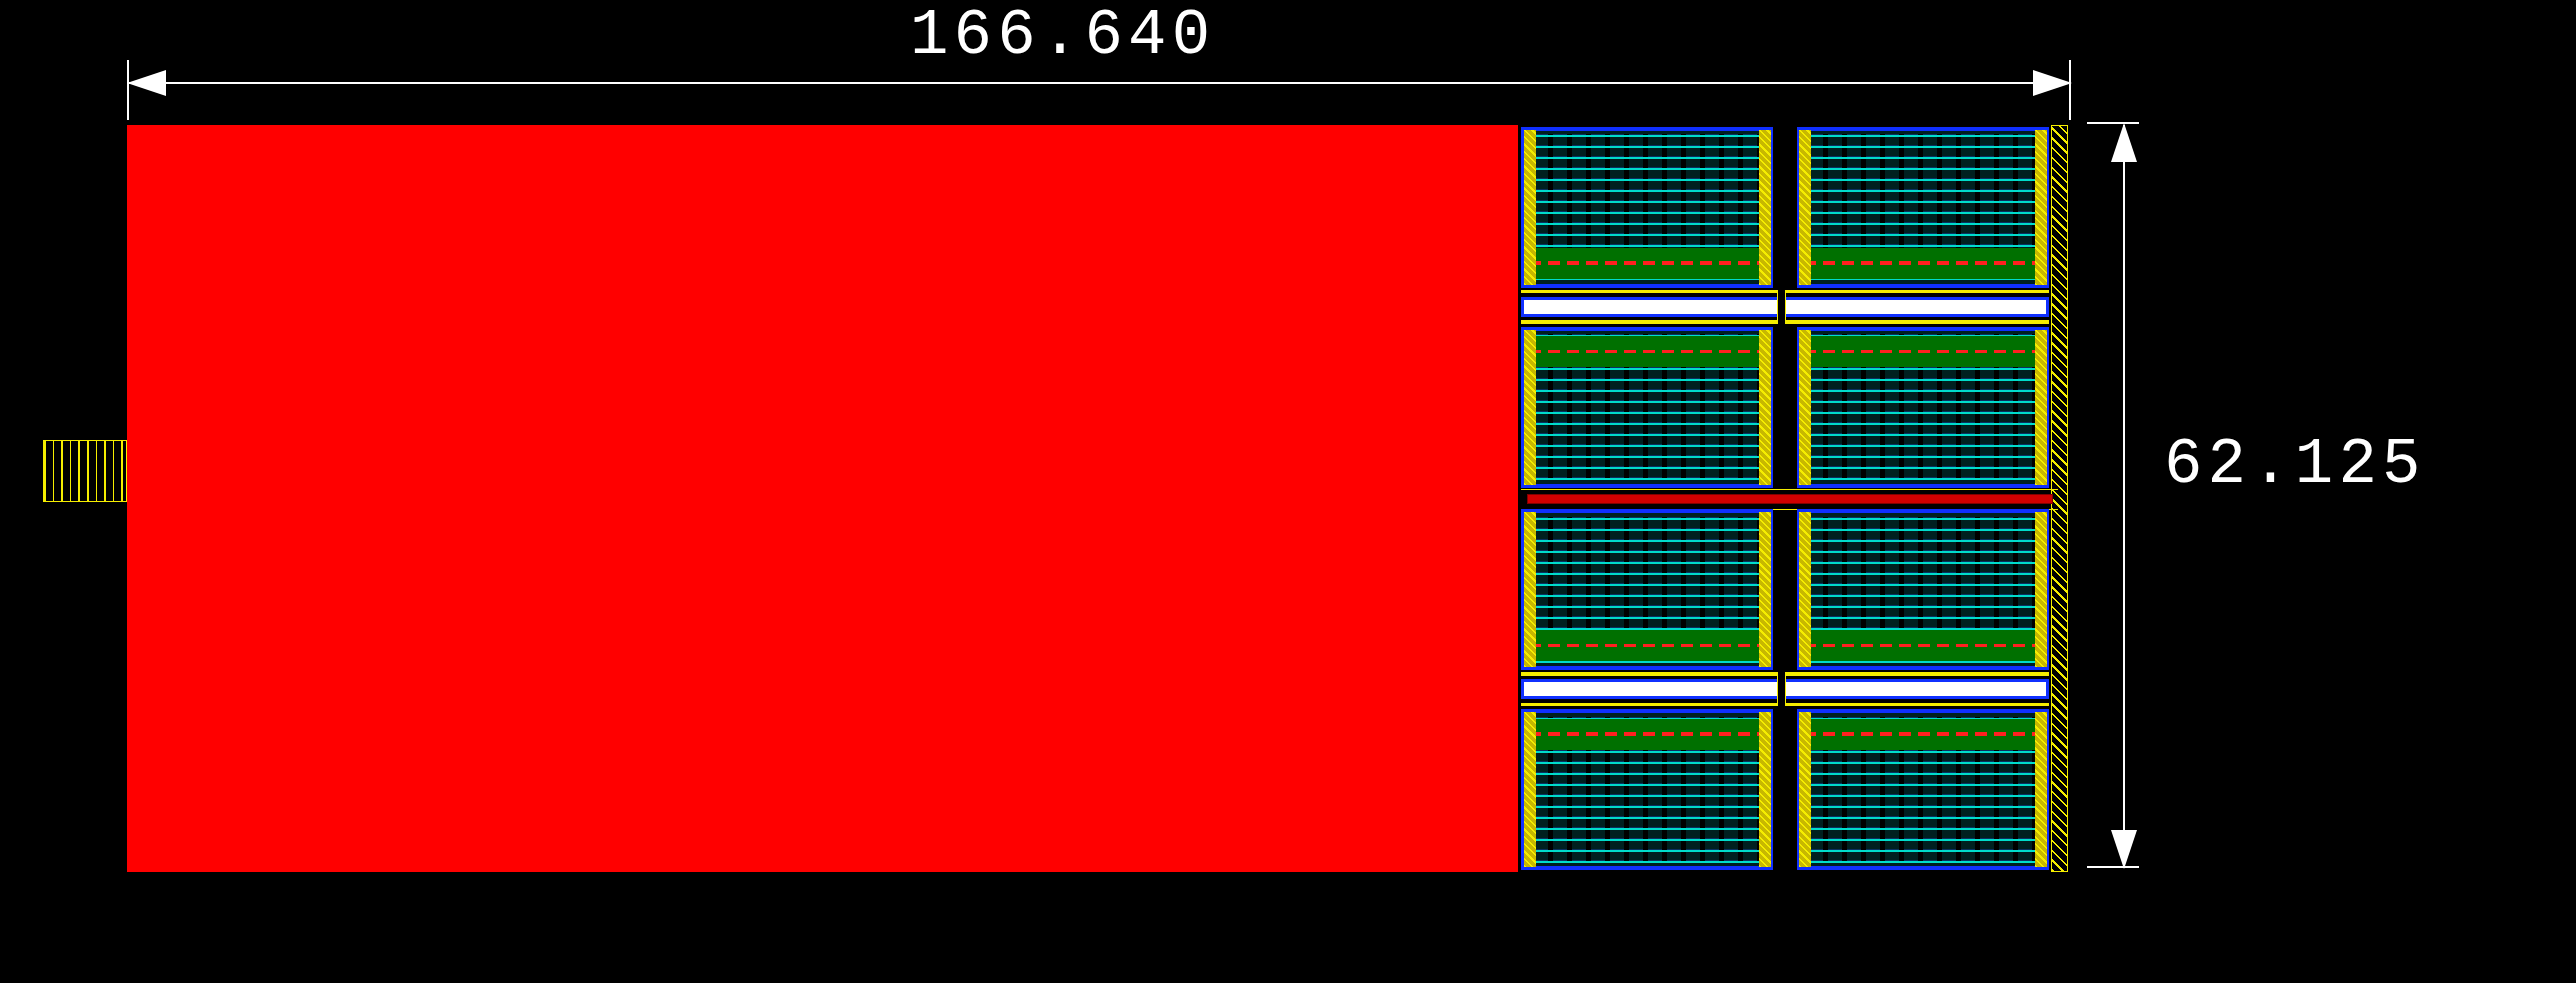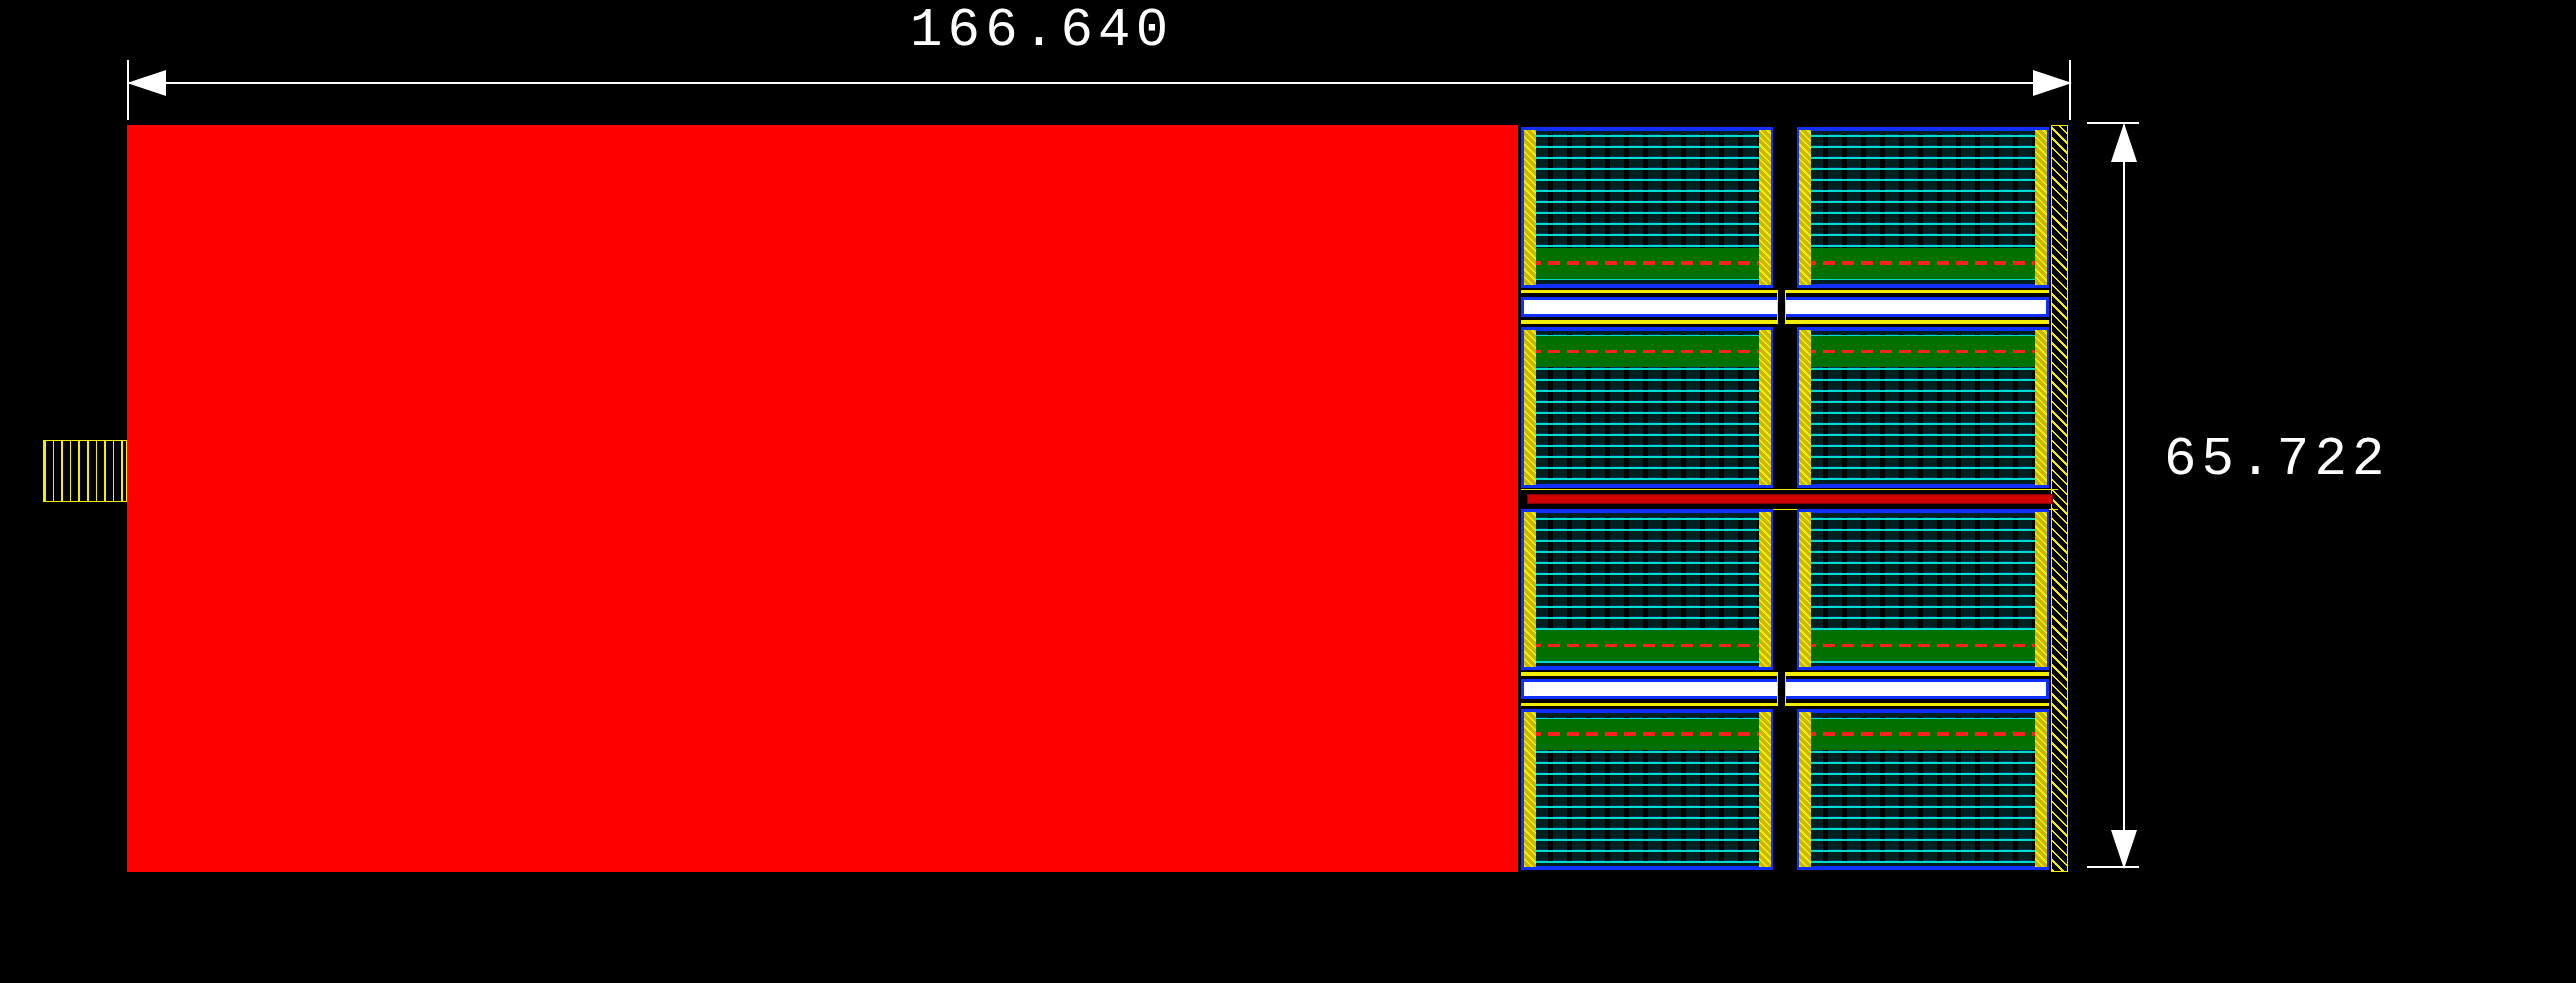--- a/index.html
+++ b/index.html
@@ -15,21 +15,21 @@
   .canvas {
     position: relative;
     width: 2576px;
     height: 983px;
   }
 
   
   .dim-text {
     position: absolute;
     color: #ffffff;
-    font-size: 54px;
+    font-size: 64px;
     letter-spacing: 5.2px;
     font-weight: 400;
     white-space: nowrap;
   }
   .dim-text.h { left: 910px; top: 0px; }
   .dim-text.v { left: 2164px; top: 429px; }
 
   
   .h-arrow {
     position: absolute;
@@ -247,21 +247,21 @@
 </head>
 <body>
 
 <div class="canvas">
 
   <div class="dim-text h">166.640</div>
   <div class="h-arrow"></div>
   <div class="h-ext-left"></div>
   <div class="h-ext-right"></div>
 
-  <div class="dim-text v">65.722</div>
+  <div class="dim-text v">62.125</div>
   <div class="v-arrow"></div>
   <div class="v-ext-top"></div>
   <div class="v-ext-bot"></div>
 
   <div class="left-pad">
     <div class="bars"></div>
   </div>
 
   <div class="big-red"></div>
 

